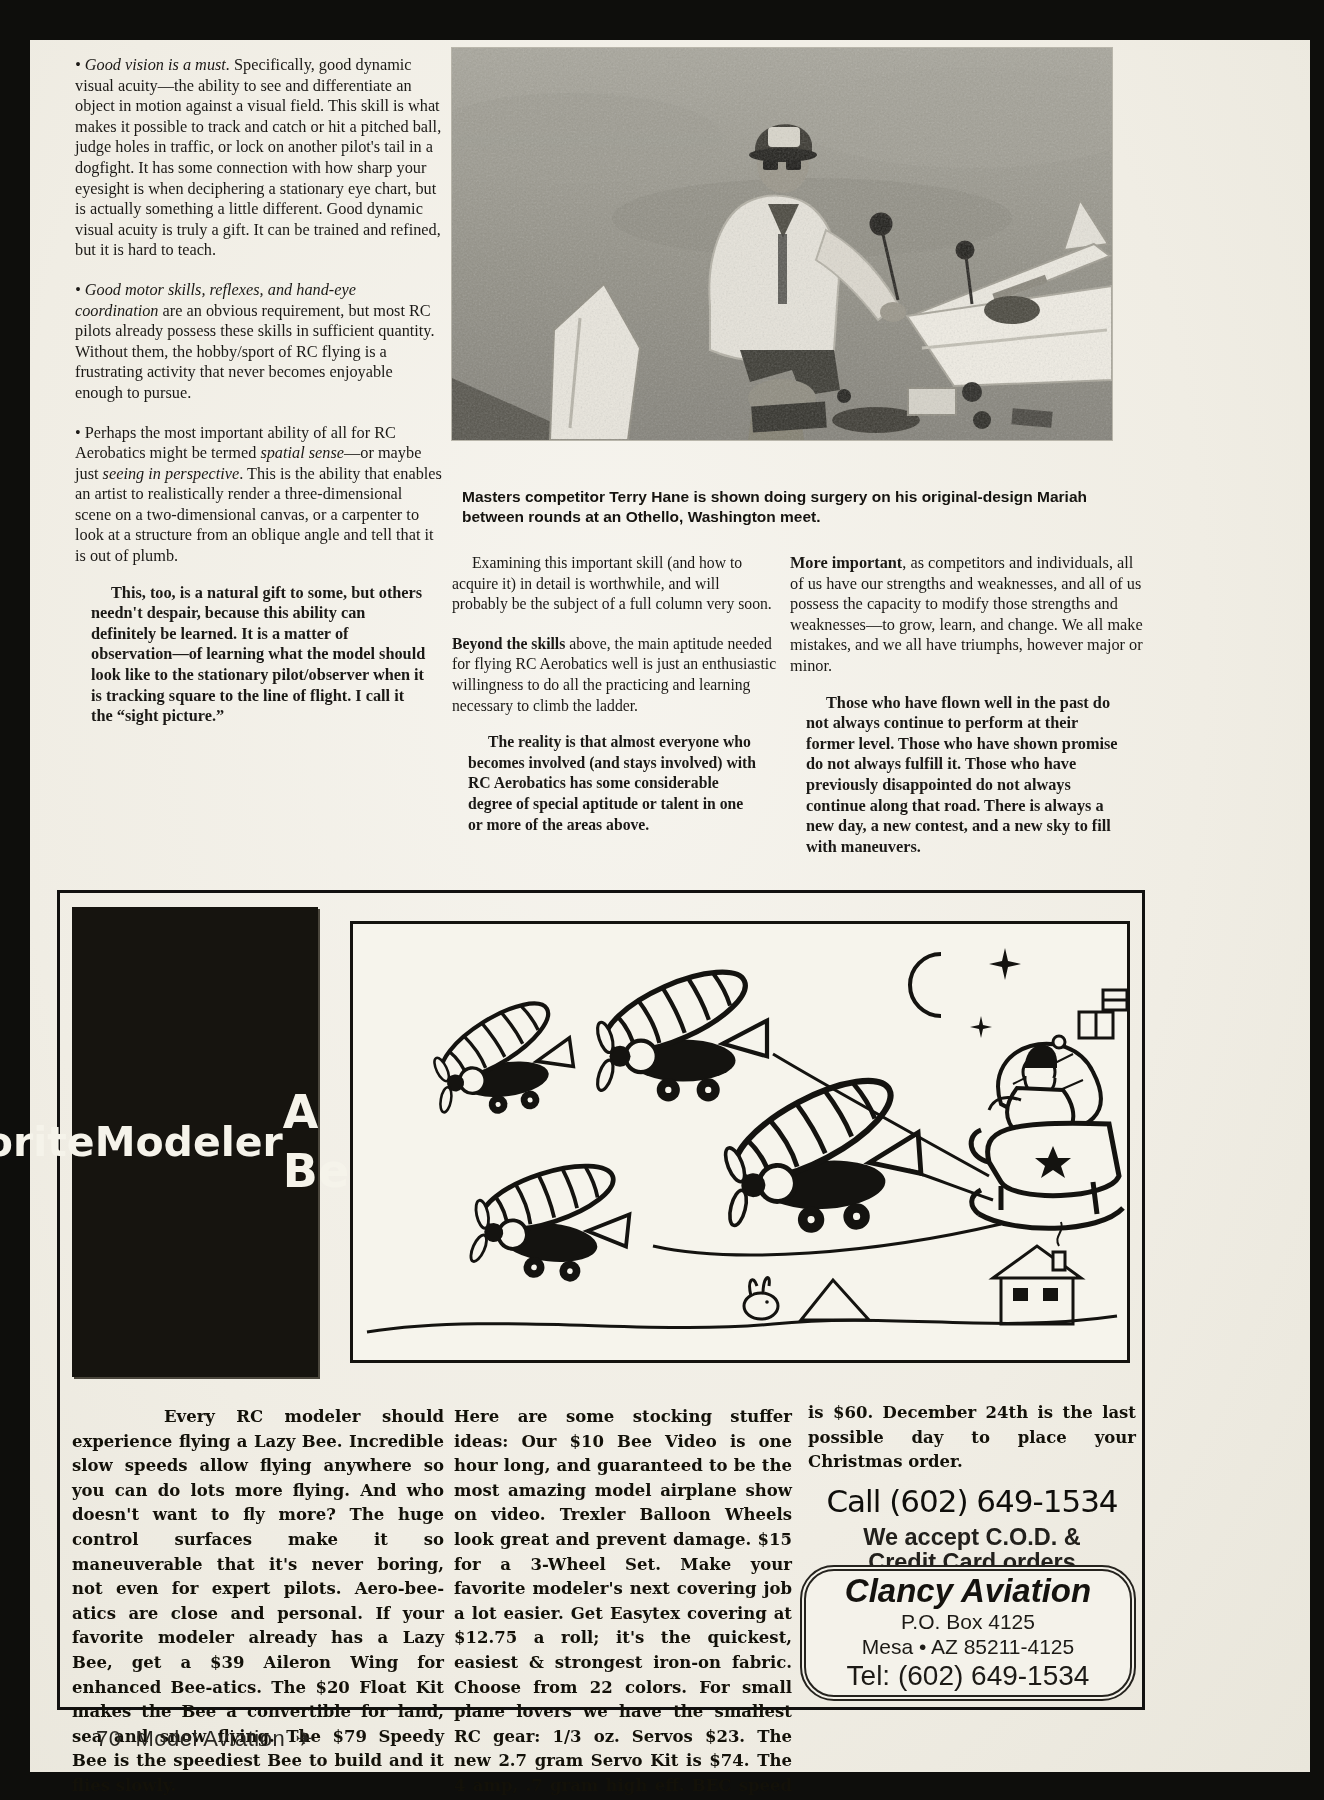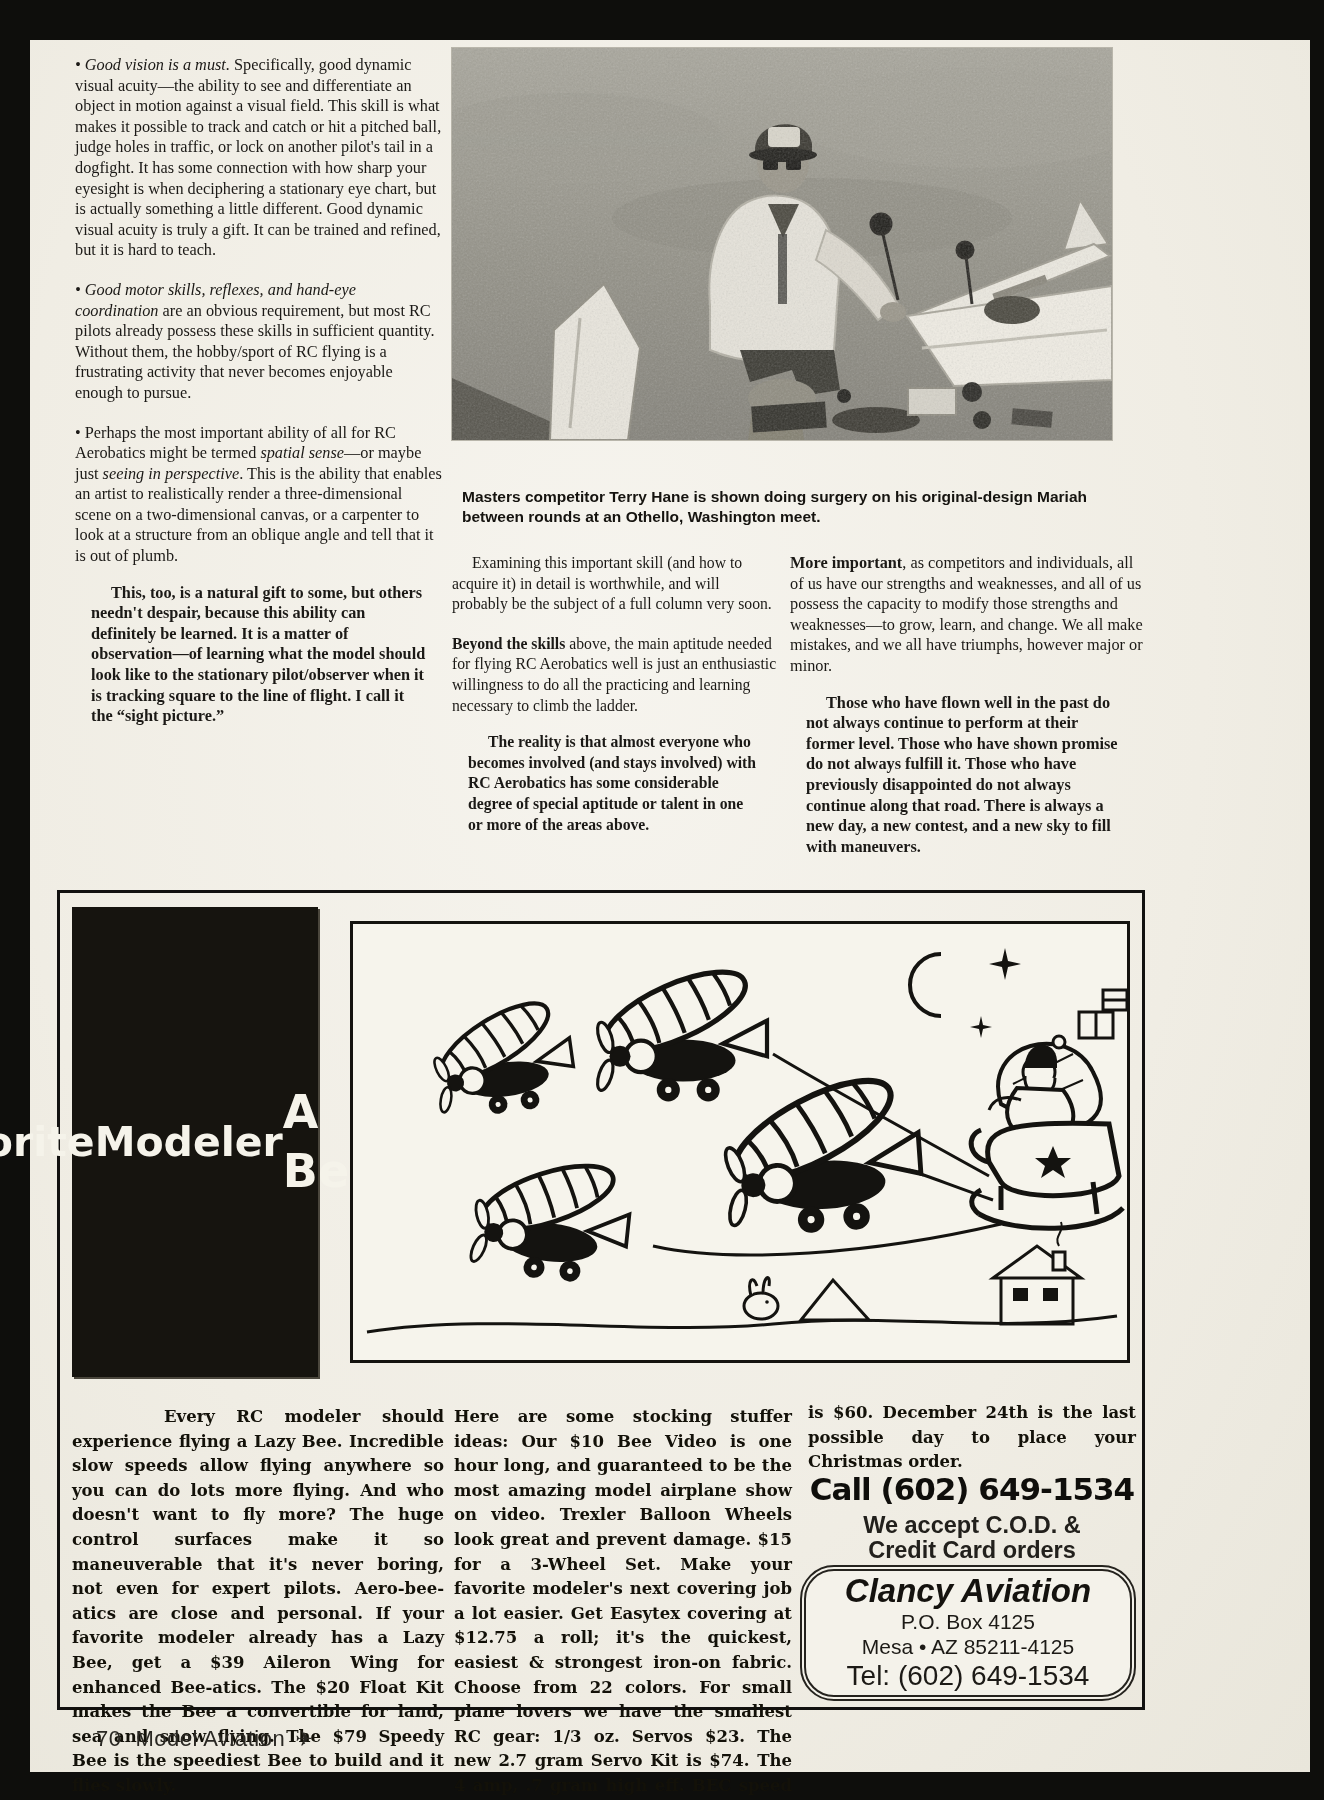--- a/index.html
+++ b/index.html
@@ -40,22 +40,22 @@
   .hXmas{font-family:"DejaVu Serif", serif;font-weight:bold;font-style:italic;font-size:43px;color:#f5f3ea;
     transform:scaleY(1.15);letter-spacing:-2px;margin-top:8px;}
   #illoBox{position:absolute;left:290px;top:28px;width:780px;height:442px;background:#f6f4ec;border:3px solid #14130f;box-sizing:border-box;}
   .adcol{position:absolute;font-family:"DejaVu Serif", serif;font-weight:bold;font-size:16.5px;line-height:24.6px;
     text-align:justify;color:#131109;}
   .adcol p{margin:0;}
   #adCol1{left:12px;top:512px;width:372px;}
   #adCol1 p{text-indent:92px;}
   #adCol2{left:394px;top:512px;width:338px;}
   #adCol3{left:748px;top:508px;width:328px;}
-  #callLine{font-family:"DejaVu Sans", sans-serif;font-weight:bold;font-size:31px;letter-spacing:-1px;
-    text-align:center;margin-top:2px;color:#0f0e0b;}
+  #callLine{font-family:"DejaVu Sans", sans-serif;font-weight:normal;font-size:31px;letter-spacing:-1px;
+    text-align:center;margin-top:14px;color:#0f0e0b;}
   #acceptLines{font-family:"Liberation Sans", sans-serif;font-size:23.5px;line-height:25px;text-align:center;
     margin-top:12px;color:#22201c;}
   #clancyBox{position:absolute;left:740px;top:672px;width:336px;height:136px;box-sizing:border-box;
     border:6px double #25231e;border-radius:34px;background:#f4f2ea;
     display:flex;flex-direction:column;justify-content:center;align-items:center;}
   #clancyName{font-family:Liberation Sans, sans-serif;font-style:italic;font-weight:bold;font-size:33px;color:#14120e;line-height:1.05;}
   .clancyAddr{font-family:"Liberation Sans", sans-serif;font-size:21px;line-height:25px;color:#1c1a16;text-align:center;}
   .clancyTel{font-family:"Liberation Sans", sans-serif;font-size:28px;color:#1c1a16;margin-top:1px;}
   
   #footer{position:absolute;left:66px;top:1686px;font-family:"Liberation Sans", sans-serif;

